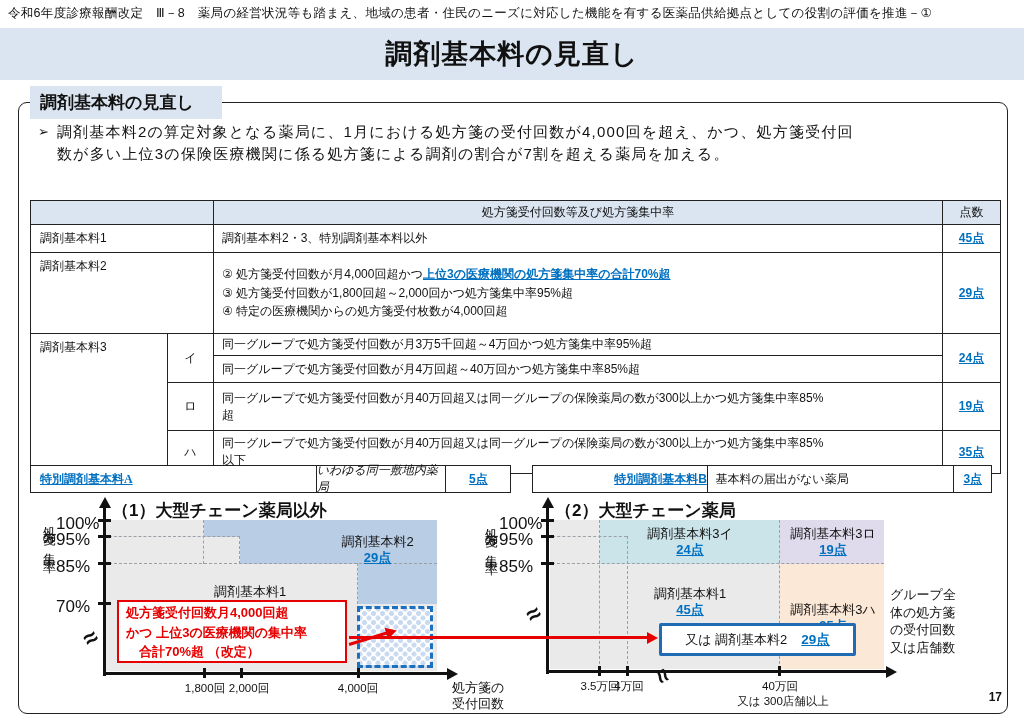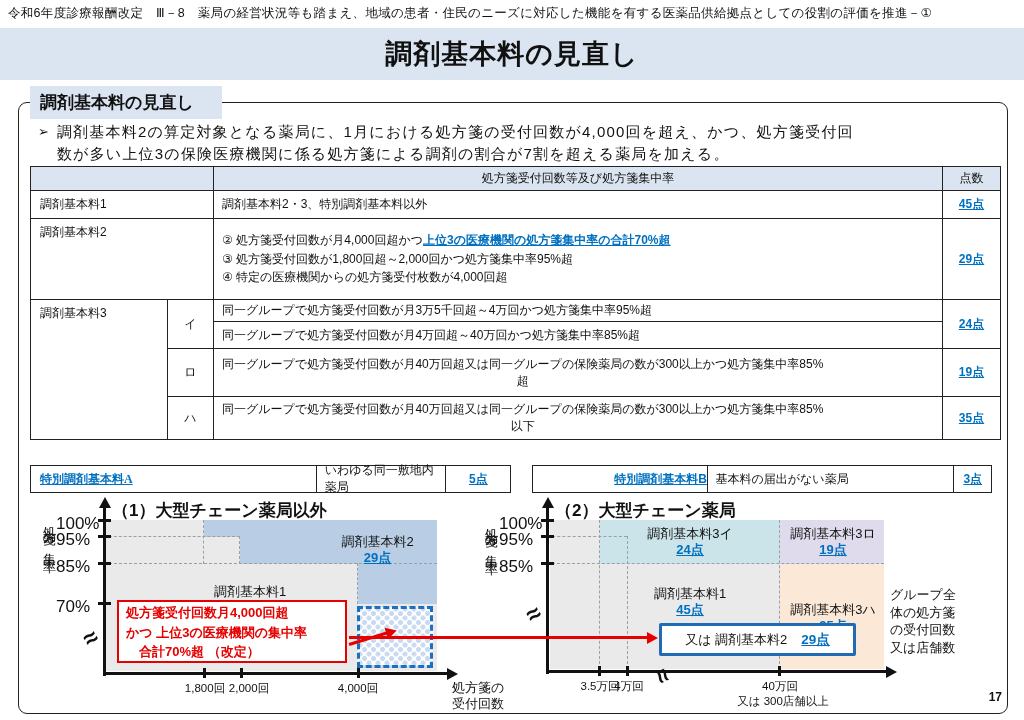--- a/index.html
+++ b/index.html
@@ -14,21 +14,21 @@
   .title-band .t{font-size:27px;font-weight:bold;letter-spacing:1px;}
 
   
   .outer-box{position:absolute;left:18px;top:102px;width:988px;height:610px;border:1.6px solid #222;border-radius:9px;}
   .sec-head{position:absolute;left:30px;top:86px;z-index:5;background:#dbe5f1;padding:5px 28px 5px 10px;font-size:17px;font-weight:bold;}
   .bullet{position:absolute;left:38px;top:121px;width:955px;display:flex;z-index:2;}
   .bullet .mk{font-size:13px;margin:3px 8px 0 0;}
   .bullet .tx{font-size:15px;line-height:22px;letter-spacing:1.2px;}
 
   
-  .tbl{position:absolute;left:30px;top:166px;display:grid;grid-template-columns:137px 46px 729px 58px;grid-template-rows:24px 28px 81px 22px 27px 48px 43px;border-top:1.3px solid #222;border-left:1.3px solid #222;font-size:12px;z-index:2;background:#fff;text-align:center;}
+  .tbl{position:absolute;left:30px;top:200px;display:grid;grid-template-columns:137px 46px 729px 58px;grid-template-rows:24px 28px 81px 22px 27px 48px 43px;border-top:1.3px solid #222;border-left:1.3px solid #222;font-size:12px;z-index:2;background:#fff;}
   .tbl .c{border-right:1.3px solid #222;border-bottom:1.3px solid #222;display:flex;align-items:center;box-sizing:border-box;}
   .tbl .hd{background:#dbe5f1;justify-content:center;}
   .tbl .nm{padding-left:9px;}
   .tbl .top{align-items:flex-start;padding-top:5px;}
   .tbl .crit{padding:2px 8px;line-height:17px;}
   .tbl .multiline{flex-direction:column;justify-content:center;align-items:flex-start;padding:2px 8px;line-height:18.5px;}
   .tbl .pts{justify-content:center;}
   .tbl .br{justify-content:center;}
   
   .sp-row{position:absolute;left:30px;top:465px;height:28px;display:flex;font-size:12px;z-index:2;}
@@ -121,21 +121,21 @@
 以下</div>
     <div class="c pts" style="grid-column:4;grid-row:7;">
         <span class="lnk">35点</span>
       </div>
   </div>
 
   <div class="sp-row">
     <div class="sc" style="width:287px;padding-left:9px;font-family:Liberation Serif, serif;">
         <span class="lnk">特別調剤基本料A</span>
       </div>
-    <div class="sc" style="width:131px;padding-left:8px;">いわゆる同一敷地内薬局</div>
+    <div class="sc" style="width:131px;font-style:italic;">いわゆる同一敷地内薬局</div>
     <div class="sc" style="width:66px;justify-content:center;">
         <span class="lnk">5点</span>
       </div>
     <div class="sc gap" style="width:23px;"></div>
     <div class="sc" style="width:176px;padding-left:12px;justify-content:flex-end;">
         <span class="lnk">特別調剤基本料B</span>
       </div>
     <div class="sc" style="width:248px;padding-left:8px;">基本料の届出がない薬局</div>
     <div class="sc" style="width:39px;justify-content:center;">
         <span class="lnk">3点</span>

